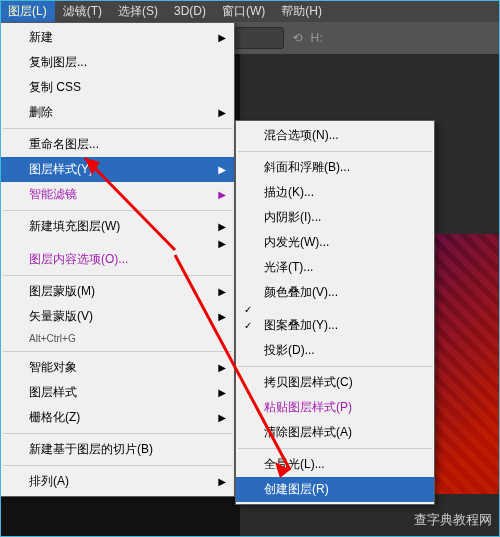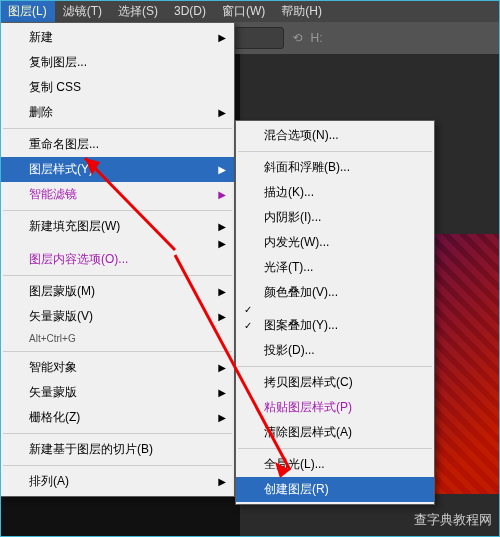--- a/index.html
+++ b/index.html
@@ -108,21 +108,21 @@
     </div>
     <div class="mi">
       <span class="shortcut">Alt+Ctrl+G</span>
     </div>
     <div class="sep"></div>
     <div class="mi">
       <span>智能对象</span>
       <span class="arrow">▶</span>
     </div>
     <div class="mi">
-      <span>矢量蒙版</span>
+      <span>图层样式</span>
       <span class="arrow">▶</span>
     </div>
     <div class="mi">
       <span>栅格化(Z)</span>
       <span class="arrow">▶</span>
     </div>
     <div class="sep"></div>
     <div class="mi">
       <span>新建基于图层的切片(B)</span>
     </div>

